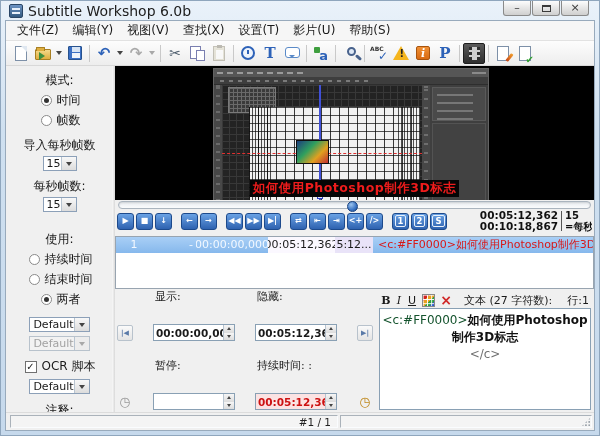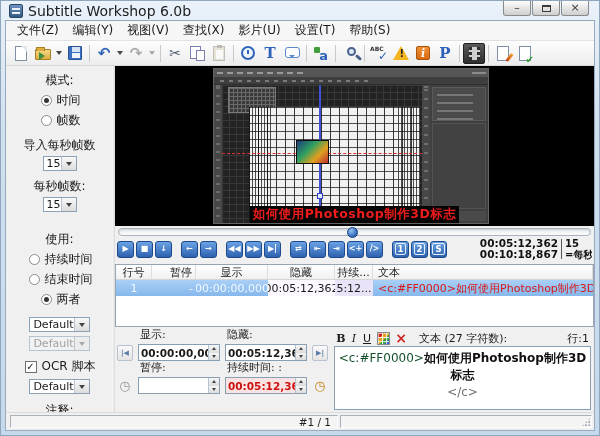--- a/index.html
+++ b/index.html
@@ -183,21 +183,21 @@
   .t-row > div { display:flex; align-items:center; justify-content:center; overflow:hidden; white-space:nowrap; }
   .c-num { width:36px; flex:none; } .c-pause { width:44px; flex:none; justify-content:flex-end !important; padding-right:3px; }
   .c-show { width:72px; flex:none; } .c-hide { width:67px; flex:none; } .c-dur { width:38px; flex:none; }
   .c-text { flex:1; justify-content:flex-start !important; padding-left:5px; }
   .t-row .c-hide { background:#fbf8ff; color:#1a1a1a; }
   .t-row .c-dur { background:#e9e3f8; color:#1a1a1a; }
   .t-row .c-text { color:#d81818; }
 
   .editor { flex:1; display:flex; padding:3px 3px 2px 2px; }
   .ed-left { display:grid; grid-template-columns:16px 82px 82px 16px; grid-template-rows:12px 17px 12px 17px;
-             column-gap:5px; row-gap:2px; font-size:11px; color:#1a1a1a; align-items:center; }
+             column-gap:5px; row-gap:2px; font-size:11px; color:#1a1a1a; align-items:center;gap:20px; }
   .ed-label { padding-left:2px; align-self:end; white-space:nowrap; }
   .timefield { height:17px; border:1px solid #89a0b4; background:#fff; display:flex; align-items:center; }
   .tf-val { flex:1; font-size:10.5px; font-weight:bold; padding-left:2px; white-space:nowrap; overflow:hidden; }
   .tf-spin { width:11px; height:100%; border-left:1px solid #b8c4d0; display:flex; flex-direction:column; }
   .tf-spin span { flex:1; background:linear-gradient(#f6f6f6,#dcdcdc); display:flex; align-items:center; justify-content:center; }
   .tf-spin .up::after { content:""; border:2px solid transparent; border-bottom:3px solid #444; margin-bottom:2px; }
   .tf-spin .dn::after { content:""; border:2px solid transparent; border-top:3px solid #444; margin-top:2px; }
   .timefield.red { background:#fbe3e3; } .timefield.red .tf-val { color:#cc1111; }
   .ed-ic { width:16px; height:16px; border:1px solid #b8c2cc; border-radius:2px; background:linear-gradient(#fafafa,#e4e4e4);
            display:flex; align-items:center; justify-content:center; font-size:7px; color:#5a7aa8; font-weight:bold; }
@@ -251,22 +251,22 @@
       </div>
   </div>
 
   <div class="client">
 
     <div class="menubar">
       <div class="menu-item">文件(Z)</div>
       <div class="menu-item">编辑(Y)</div>
       <div class="menu-item">视图(V)</div>
       <div class="menu-item">查找(X)</div>
+      <div class="menu-item">设置(T)</div>
       <div class="menu-item">影片(U)</div>
-      <div class="menu-item">设置(T)</div>
       <div class="menu-item">帮助(S)</div>
     </div>
 
     <div class="toolbar">
       <div class="tb-btn">
           <span class="ic-new"></span>
         </div>
       <div class="tb-btn">
           <span class="ic-folder"></span>
         </div>
@@ -514,28 +514,20 @@
             <div class="fps-col">
               <div>15</div>
               <div>=每秒帧数</div>
             </div>
           </div>
         </div>
 
         <div class="tablegap"></div>
 
         <div class="sub-table">
-          <div class="t-head">
-            <div class="c-num">行号</div>
-            <div class="c-pause">暂停</div>
-            <div class="c-show">显示</div>
-            <div class="c-hide">隐藏</div>
-            <div class="c-dur">持续...</div>
-            <div class="c-text">文本</div>
-          </div>
           <div class="t-row">
             <div class="c-num">1</div>
             <div class="c-pause">-</div>
             <div class="c-show">00:00:00,000</div>
             <div class="c-hide">00:05:12,362</div>
             <div class="c-dur">5:12...</div>
             <div class="c-text">&lt;c:#FF0000&gt;如何使用Photoshop制作3D...</div>
           </div>
         </div>
 

